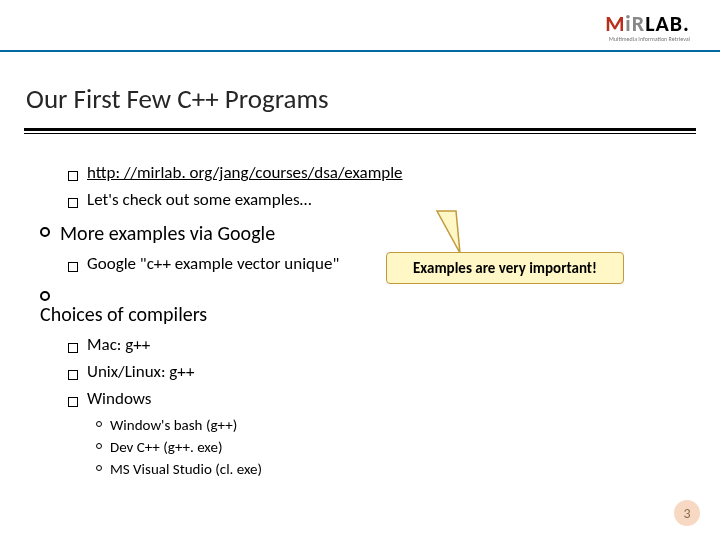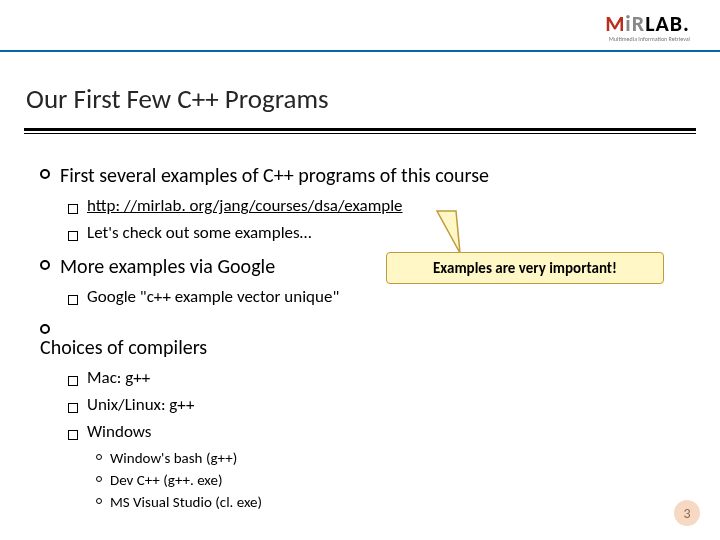--- a/index.html
+++ b/index.html
@@ -100,21 +100,21 @@
     border: 1.5px solid #000;
     border-radius: 50%;
     flex: 0 0 auto;
     margin-top: 6px;
     margin-right: 8px;
   }
   a.link { color: #000; text-decoration: underline; }
   .callout {
     position: absolute;
     left: 386px; top: 252px;
-    width: 278px;
+    width: 238px;
     padding: 6px 8px;
     background: #fff8c6;
     border: 1.5px solid #c19a3d;
     border-radius: 4px;
     font-size: 15px;
     font-weight: 700;
     text-align: center;
   }
   .callout-pointer {
     position: absolute;
@@ -142,24 +142,20 @@
     <div class="logo-sub">Multimedia Information Retrieval</div>
   </div>
 </div>
 
 <div class="title">Our First Few C++ Programs</div>
 <div class="title-rule-thick"></div>
 <div class="title-rule-thin"></div>
 
 <div class="content">
 
-  <div class="hb">
-    <div class="hb-mark"></div>
-    <div>First several examples of C++ programs of this course</div>
-  </div>
   <div class="sq">
     <div class="sq-mark"></div>
     <a class="link" href="#">http: //mirlab. org/jang/courses/dsa/example</a>
   </div>
   <div class="sq">
     <div class="sq-mark"></div>
     <div>Let's check out some examples…</div>
   </div>
 
   <div class="hb" style="margin-top:8px;">

